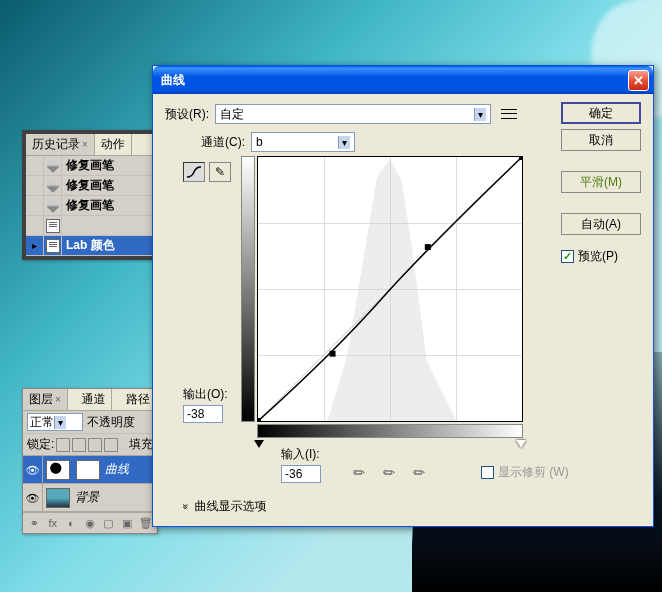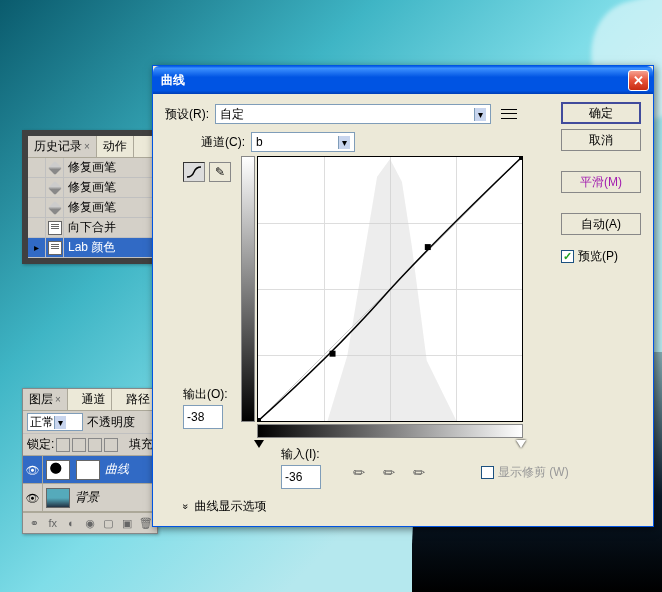--- a/index.html
+++ b/index.html
@@ -1,32 +1,32 @@
 <!DOCTYPE html>
 <html><head>
 <meta charset="utf-8">
 <style>
 * { box-sizing: border-box; margin: 0; padding: 0; font-family: "Microsoft YaHei", SimSun, Arial, sans-serif; font-size: 12px; }
 body { width: 662px; height: 592px; background: linear-gradient(135deg, #0a5b6d 0%, #3fb5c5 30%, #7fdde8 50%, #b5e8ee 70%); position: relative; overflow: hidden; }
 .bg-feather { position: absolute; right: -30px; top: 0; width: 100px; height: 120px; background: rgba(255,255,255,0.5); border-radius: 50% 20%; transform: rotate(-15deg); filter: blur(2px); }
 .bg-hair { position: absolute; right: 0; bottom: 0; width: 250px; height: 240px; background: linear-gradient(180deg, rgba(20,30,40,0.3) 0%, #0a1a2a 60%, #000 100%); border-radius: 80% 0 0 0; }
 
 
-.history-panel { position: absolute; left: 22px; top: 130px; width: 136px; background: #c4b5fd; border: 6px solid #404040; box-shadow: 1px 1px 3px rgba(0,0,0,0.3); }
+.history-panel { position: absolute; left: 22px; top: 130px; width: 136px; background: #c4b5fd; border: 4px solid #404040; box-shadow: 1px 1px 3px rgba(0,0,0,0.3); }
 .history-tabs { display: flex; background: #ece9d8; border-bottom: 1px solid #aca899; }
 .history-tab { padding: 2px 6px; border-right: 1px solid #aca899; background: #ece9d8; display: flex; align-items: center; gap: 2px; }
 .history-tab.active { background: #d4d0c8; }
 .tab-close { font-size: 10px; color: #666; }
 .history-list { background: #d4d0c8; }
 .history-item { display: flex; align-items: center; height: 20px; border-bottom: 1px solid #c0c0c0; }
 .history-item.selected { background: #316ac5; color: #fff; }
 .hist-col1 { width: 18px; height: 100%; border-right: 1px solid #c0c0c0; display: flex; align-items: center; justify-content: center; }
 .hist-col2 { width: 18px; height: 100%; border-right: 1px solid #c0c0c0; display: flex; align-items: center; justify-content: center; }
 .hist-icon { width: 14px; height: 14px; display: inline-block; }
-.hist-label { padding-left: 4px; flex: 1; }
+.hist-label { padding-left: 4px; flex: 1; font-weight: bold; }
 .brush-icon { background: linear-gradient(45deg, #888 40%, #ccc 60%); border-radius: 2px; transform: rotate(-45deg) scale(0.7); }
 .doc-icon { background: #fff; border: 1px solid #666; position: relative; }
 .doc-icon::before { content: ''; position: absolute; top: 2px; left: 2px; right: 2px; height: 1px; background: #666; box-shadow: 0 2px 0 #666, 0 4px 0 #666; }
 .arrow-marker { color: #000; font-size: 10px; }
 
 
 .layers-panel { position: absolute; left: 22px; top: 388px; width: 136px; background: #d4d0c8; border: 1px solid #888; box-shadow: 1px 1px 3px rgba(0,0,0,0.3); }
 .layers-tabs { display: flex; background: #ece9d8; border-bottom: 1px solid #aca899; justify-content: space-between; }
 .layers-row { display: flex; align-items: center; padding: 2px 4px; gap: 4px; background: #d4d0c8; border-bottom: 1px solid #c0c0c0; }
 .blend-select { width: 56px; height: 18px; background: #fff; border: 1px solid #7f9db9; padding: 0 2px; }
@@ -70,35 +70,35 @@
 .curve-svg { position: absolute; left: 0; top: 0; width: 100%; height: 100%; }
 .curve-point { fill: #000; }
 
 .grad-vert { position: absolute; left: 88px; top: 62px; width: 14px; height: 266px; background: linear-gradient(180deg, #fff 0%, #000 100%); border: 1px solid #888; }
 .grad-horz { position: absolute; left: 104px; top: 330px; width: 266px; height: 14px; background: linear-gradient(90deg, #000 0%, #fff 100%); border: 1px solid #888; }
 .slider-marker { position: absolute; width: 0; height: 0; border-left: 5px solid transparent; border-right: 5px solid transparent; }
 .slider-black { bottom: -11px; left: -4px; border-top: 8px solid #000; }
 .slider-white { bottom: -11px; right: -4px; border-top: 8px solid #fff; filter: drop-shadow(0 0 1px #000); }
 
 .output-group { position: absolute; left: 30px; top: 292px; }
-.output-input, .input-input { width: 40px; height: 18px; border: 1px solid #7f9db9; background: #fff; text-align: left; padding: 11px 3px; margin-top: 2px; }
+.output-input, .input-input { width: 40px; height: 18px; border: 1px solid #7f9db9; background: #fff; text-align: left; padding: 5px 3px; margin-top: 2px; }
 .input-group { position: absolute; left: 128px; top: 352px; }
 
 .eyedroppers { position: absolute; left: 200px; top: 368px; display: flex; gap: 12px; }
 .eyedrop { width: 18px; height: 18px; transform: rotate(-45deg); }
 .eyedrop::before { content: '✎'; font-size: 14px; color: #555; }
 .show-clip { position: absolute; left: 328px; top: 370px; display: flex; align-items: center; gap: 4px; color: #999; }
 
 .curve-opts { position: absolute; left: 30px; top: 404px; display: flex; align-items: center; gap: 6px; }
 .chevron { display: inline-block; transform: rotate(90deg); font-size: 10px; }
 
 .right-btns { position: absolute; right: 12px; top: 8px; width: 80px; display: flex; flex-direction: column; gap: 5px; }
 .btn { height: 22px; border: 1px solid #888; background: #ece9d8; display: flex; align-items: center; justify-content: center; }
 .btn.default { border: 2px solid #414b9c; }
-.btn.disabled { color: #a21caf; }
+.btn.disabled { color: #4d7c0f; }
 .preview-chk { display: flex; align-items: center; gap: 4px; margin-top: 8px; }
 .chk { width: 13px; height: 13px; border: 1px solid #1c5180; background: #fff; display: flex; align-items: center; justify-content: center; color: #21a121; font-size: 11px; font-weight: bold; }
 </style>
 </head>
 <body>
 
 <div class="bg-feather"></div>
 <div class="bg-hair"></div>
 
 <div class="history-panel">
@@ -131,21 +131,20 @@
     <div class="hist-col2">
           <span class="hist-icon brush-icon"></span>
         </div>
     <span class="hist-label">修复画笔</span>
       </div>
       <div class="history-item">
         <div class="hist-col1"></div>
     <div class="hist-col2">
           <span class="hist-icon doc-icon"></span>
         </div>
-    <span class="hist-label">向下合并</span>
       </div>
       <div class="history-item selected">
         <div class="hist-col1">
           <span class="arrow-marker">▸</span>
         </div>
     <div class="hist-col2">
           <span class="hist-icon doc-icon"></span>
         </div>
     <span class="hist-label">Lab 颜色</span>
       </div>

